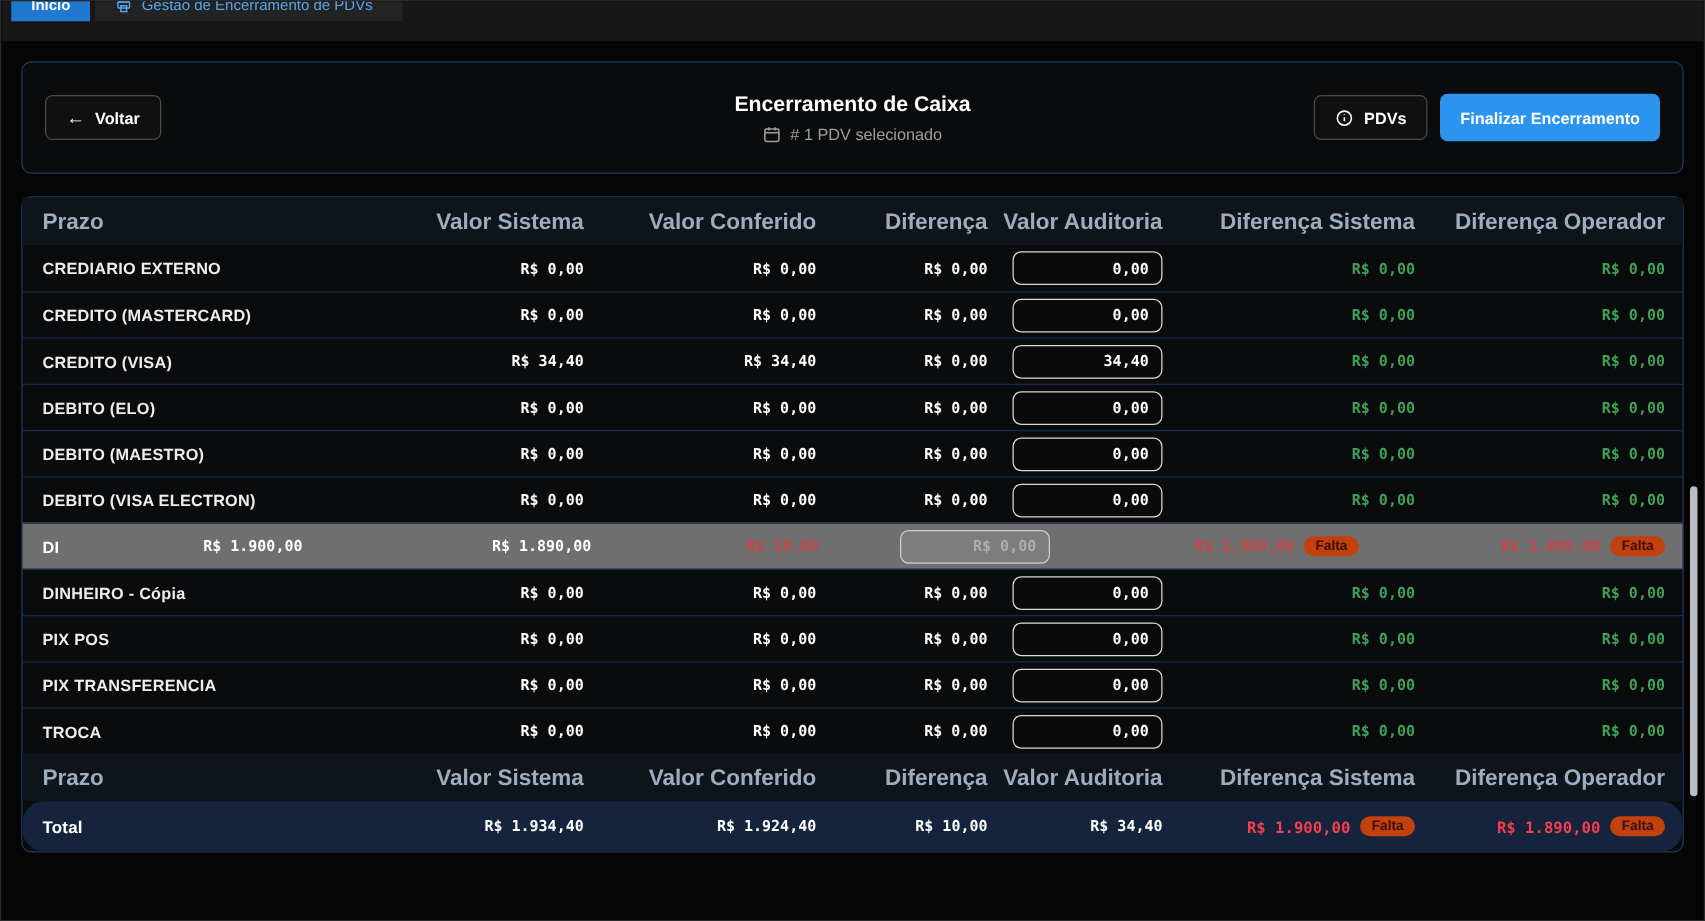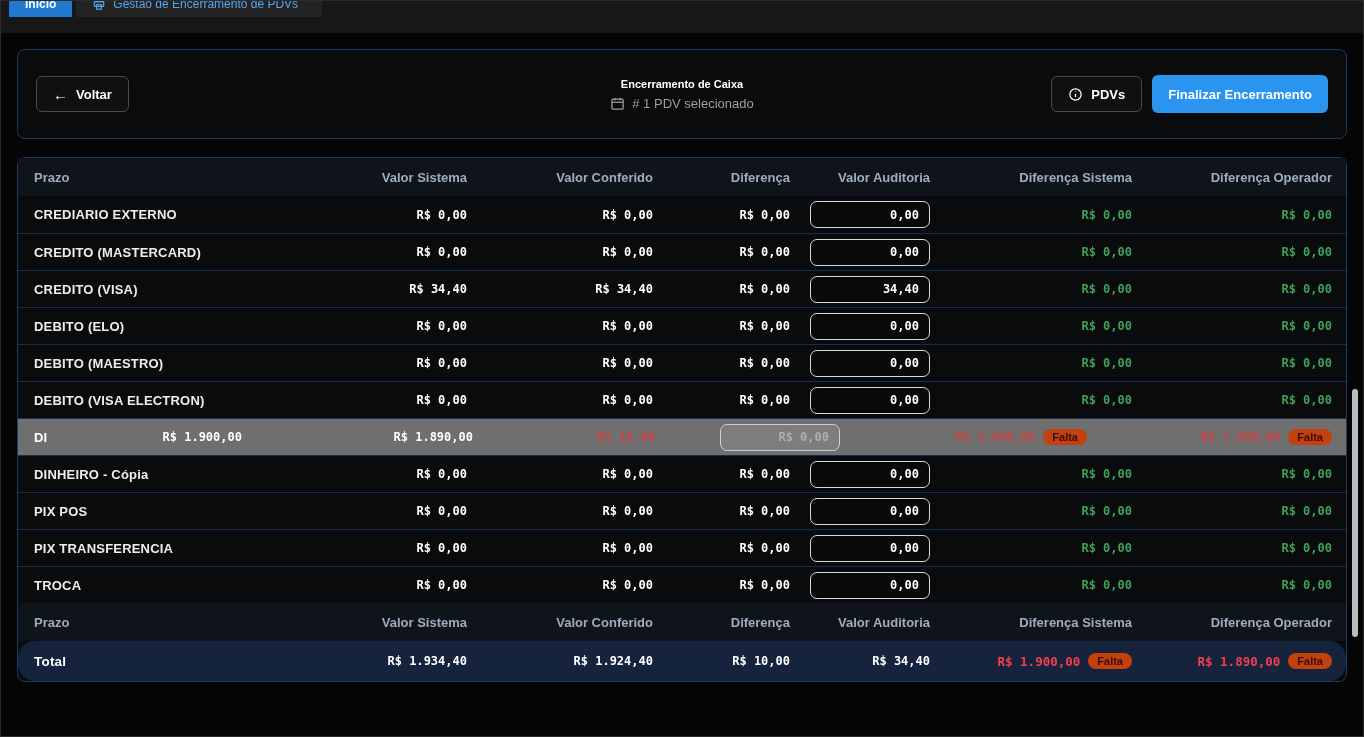--- a/index.html
+++ b/index.html
@@ -19,28 +19,28 @@
   .content { padding:16px; }
   .card { background:#0a0b0d; border:1px solid #1c3c63; border-radius:8px; }
 
   
   .header-card { height:90px; position:relative; display:flex; align-items:center; justify-content:space-between; padding:0 18px; margin-bottom:18px; }
   .btn { display:inline-flex; align-items:center; gap:8px; height:36px; padding:0 16px; border-radius:6px; font-size:13px; font-weight:700; cursor:pointer; border:1px solid transparent; font-family:"Liberation Sans",sans-serif; }
   .btn.ghost { background:#101010; border-color:#4a4a4a; color:#fff; }
   .btn.primary { background:#2b94ef; color:#fff; height:38px; border:none; }
   .arrow { font-size:15px; line-height:1; }
   .header-center { position:absolute; left:0; right:0; top:0; bottom:0; display:flex; flex-direction:column; align-items:center; justify-content:center; gap:6px; pointer-events:none; }
-  .page-title { color:#fff; font-size:11px; font-weight:bold; }
+  .page-title { color:#fff; font-size:17px; font-weight:bold; }
   .page-subtitle { display:flex; align-items:center; gap:7px; color:#9e9e9e; font-size:13px; }
   .header-actions { display:flex; align-items:center; gap:10px; }
 
   
   .panel-title { display:flex; align-items:center; gap:10px; padding:14px 16px; color:#fff; font-size:15px; font-weight:bold; }
   .grid-row { display:grid; grid-template-columns:minmax(0,1fr) 150px 186px 137px 140px 202px 200px; align-items:center; padding:0 14px 0 16px; }
-  .thead-row { height:38px; background:#0f141b; color:#9eadbd; font-size:13px; font-weight:600; }
+  .thead-row { height:38px; background:#0f141b; color:#9eadbd; font-size:18px; font-weight:600; }
   .thead-row .h { text-align:right; }
   .thead-row .h.first { text-align:left; }
   .trow { height:37px; border-top:1px solid #142e4e; cursor:pointer; }
   .trow:first-child { border-top:none; }
   .cell.prazo { color:#ededed; font-size:13px; font-weight:700; letter-spacing:.2px; white-space:nowrap; overflow:hidden; }
   .cell.num { text-align:right; font-family:"DejaVu Sans Mono", monospace; font-size:12px; font-weight:bold; color:#fff; white-space:nowrap; }
   .cell.flexend { display:flex; justify-content:flex-end; align-items:center; gap:8px; }
   .c-green { color:#41a058; }
   .c-red { color:#d9534f; }
   .c-red-bright { color:#f43f4f; }

